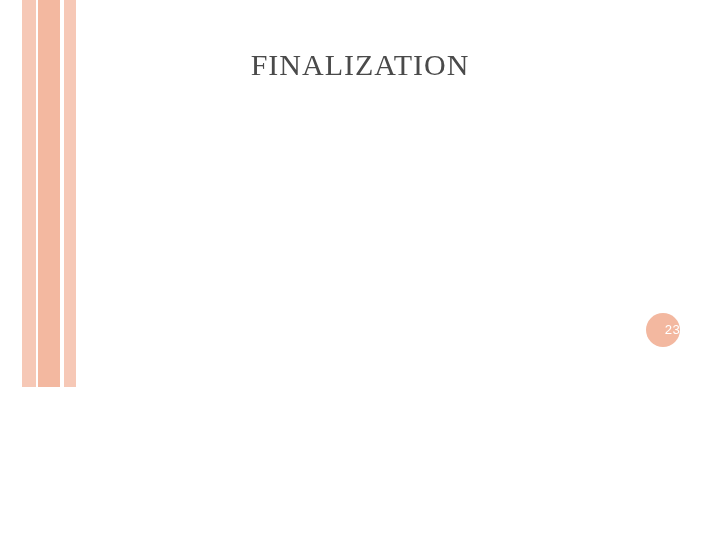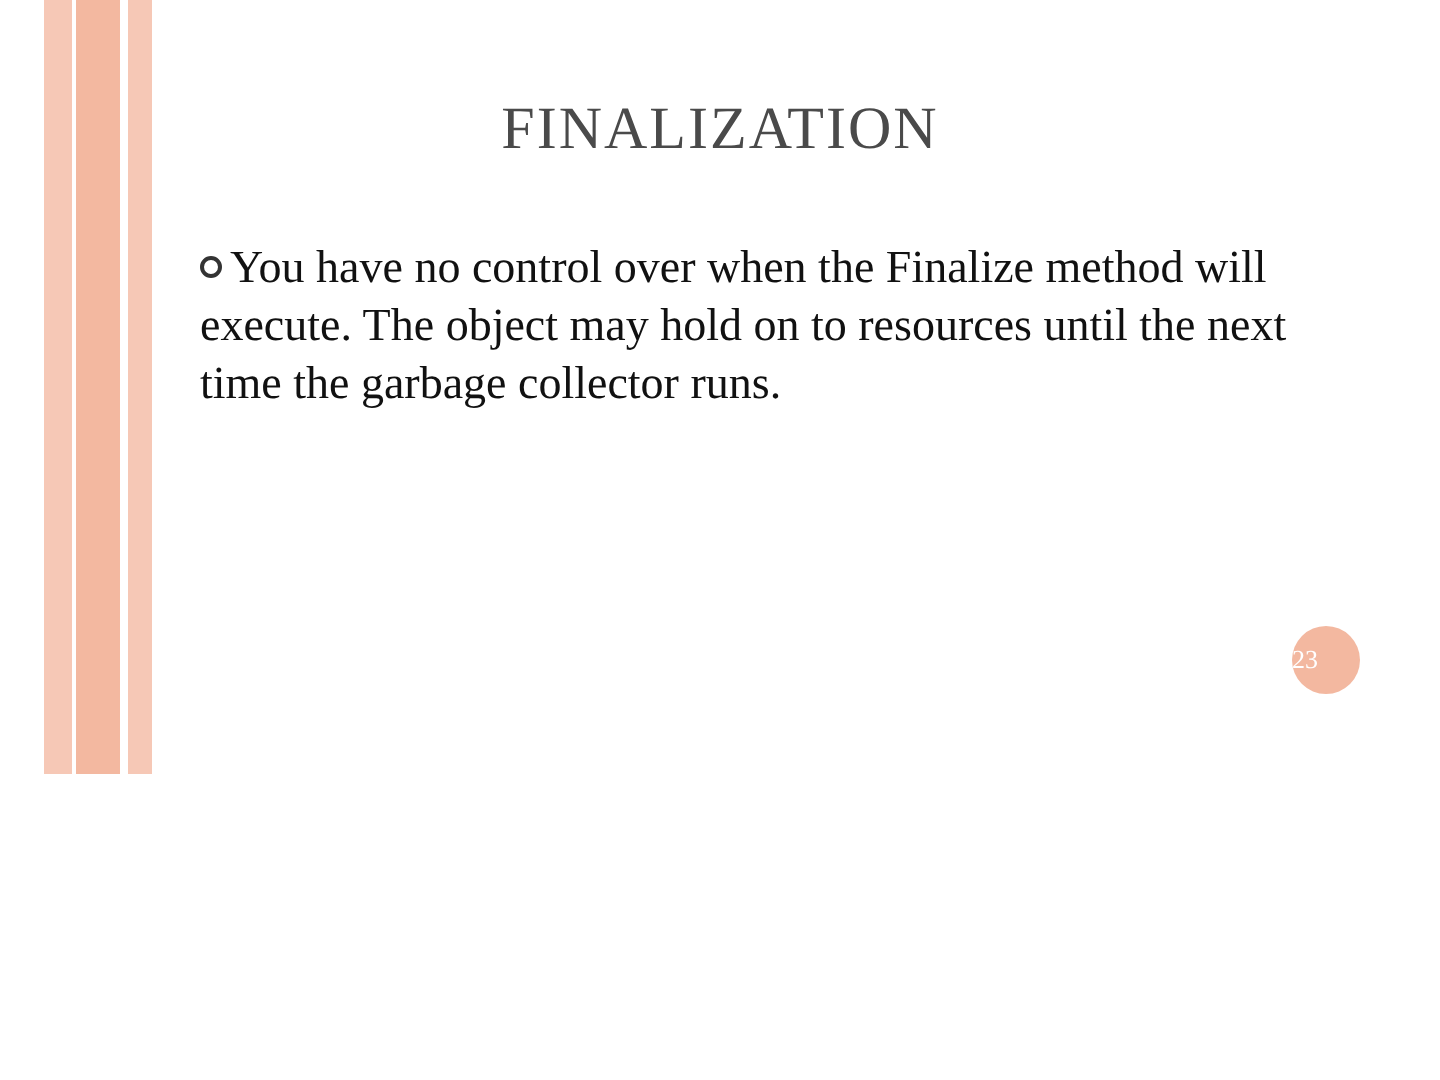--- a/index.html
+++ b/index.html
@@ -64,41 +64,38 @@
   }
   .page-badge {
     position: absolute;
     right: 40px;
     bottom: 40px;
     width: 34px;
     height: 34px;
     border-radius: 50%;
     background: #f3b8a0;
     color: #ffffff;
-    font-family: Liberation Serif, serif;
+    font-family: Liberation Mono, monospace;
     font-size: 13px;
     display: flex;
     align-items: center;
-    justify-content: flex-start;
+    justify-content: flex-end;
   }
 </style>
 </head>
 <body>
 
 <div class="slide">
 
   <div class="stripe stripe-1"></div>
   <div class="stripe stripe-2"></div>
   <div class="stripe stripe-3"></div>
 
   <div class="title">FINALIZATION</div>
 
   <div class="content">
-    <div class="item">
-      <span class="bullet"></span><span>You have no control over when the Finalize method will execute. The object may hold on to resources until the next time the garbage collector runs.</span>
-    </div>
   </div>
 
   <div class="page-badge">
     <span>23</span>
   </div>
 
 </div>
 
 </body></html>

